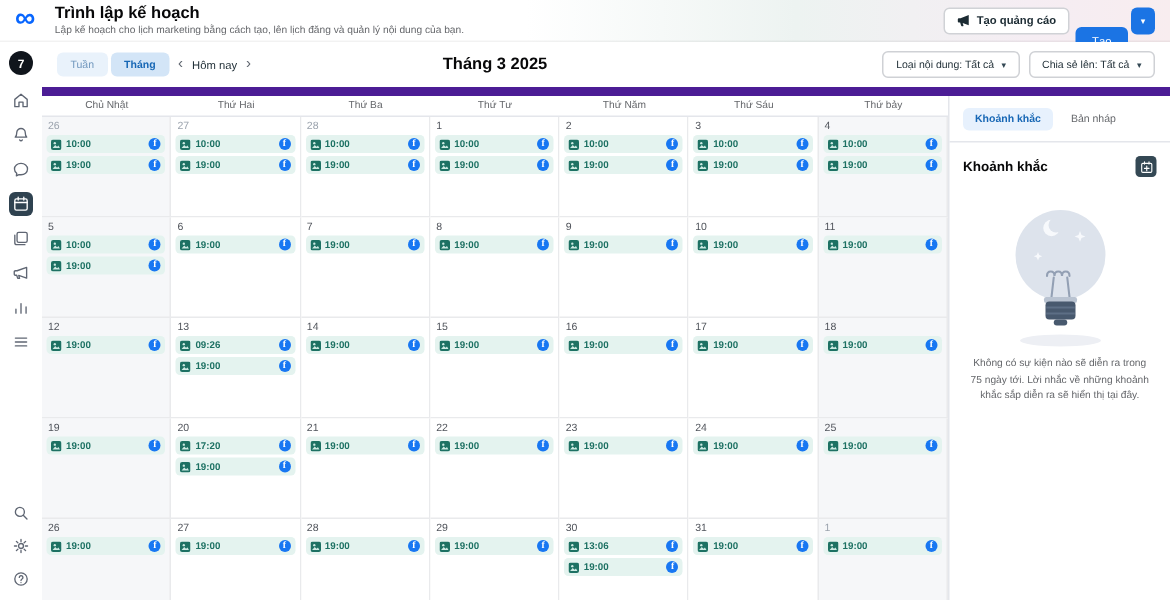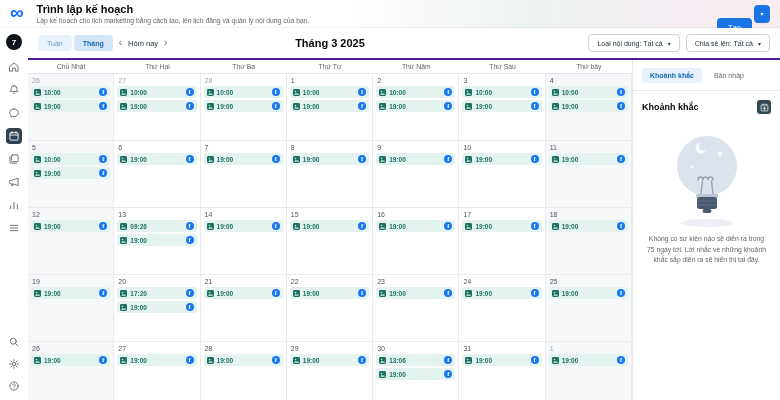--- a/index.html
+++ b/index.html
@@ -50,21 +50,21 @@
     font-family:inherit; }
   .today { font-size:7.5px; color:#1c2b33; background:none; border:none; font-family:inherit; }
   .month-title { position:absolute; left:302px; transform:translateX(-50%); font-size:11px;
     font-weight:bold; color:#080809; }
   .tb-filters { margin-left:auto; display:flex; gap:6px; }
   .drop { height:18px; background:#fff; border:1px solid #cfd1d5; border-radius:4px; font-size:7px;
     color:#1c2b33; display:flex; align-items:center; padding:0 8px; font-family:inherit; }
   .drop .caret { font-size:6px; margin-left:5px; color:#344854; }
 
   
-  .content { flex:1; display:flex; border-top:2px solid #4c1d95; min-height:0; }
+  .content { flex:1; display:flex; border-top:6px solid #4c1d95; min-height:0; }
   .calendar { width:604px; flex:0 0 604px; display:flex; flex-direction:column; min-height:0; }
   .dayhead { display:grid; grid-template-columns:repeat(7,1fr); height:14px; flex:0 0 14px;
     border-bottom:1px solid #e4e6eb; }
   .dayhead span { font-size:6.8px; color:#65676b; display:flex; align-items:center; justify-content:center; }
   .weeks { flex:1; display:grid; grid-template-columns:repeat(7,1fr); grid-auto-rows:67px; overflow:hidden; }
   .cell { border-right:1px solid #e9eaec; border-bottom:1px solid #e9eaec; padding:2px 3px; background:#fff; }
   .cell.weekend { background:#f6f7f9; }
   .num { font-size:7px; color:#50545b; margin:1px 0 2px 1px; }
   .cell.out .num { color:#9ba3ad; }
   .chip { display:flex; align-items:center; height:12px; background:#e4f3ef; border-radius:3px;
@@ -99,20 +99,28 @@
 
 <div class="app">
 
   <header class="topbar">
     <span class="meta-logo">∞</span>
     <div class="titles">
       <div class="app-title">Trình lập kế hoạch</div>
       <div class="app-sub">Lập kế hoạch cho lịch marketing bằng cách tạo, lên lịch đăng và quản lý nội dung của bạn.</div>
     </div>
     <div class="top-actions">
+      <button class="btn-ad">
+        <span style="display:flex;">
+          <svg width="9" height="9" viewBox="0 0 10 10">
+              <path d="M8.7 1.2 L2.6 3.6 H1.3 a.7.7 0 0 0 -.7 .7 v1.6 a.7.7 0 0 0 .7 .7 h1 l.8 2.5 a.5.5 0 0 0 .5 .35 h.8 a.4.4 0 0 0 .4-.5 L4.2 7 l4.5 1.7 Z" fill="#1c2b33"></path>
+            </svg>
+        </span>
+        <span>Tạo quảng cáo</span>
+      </button>
       <button class="btn-create">Tạo</button>
       <button class="btn-caret">▾</button>
     </div>
   </header>
 
   <div class="body">
     <nav class="sidebar">
       <div class="avatar">7</div>
       <div>
           <div class="side-icon">

